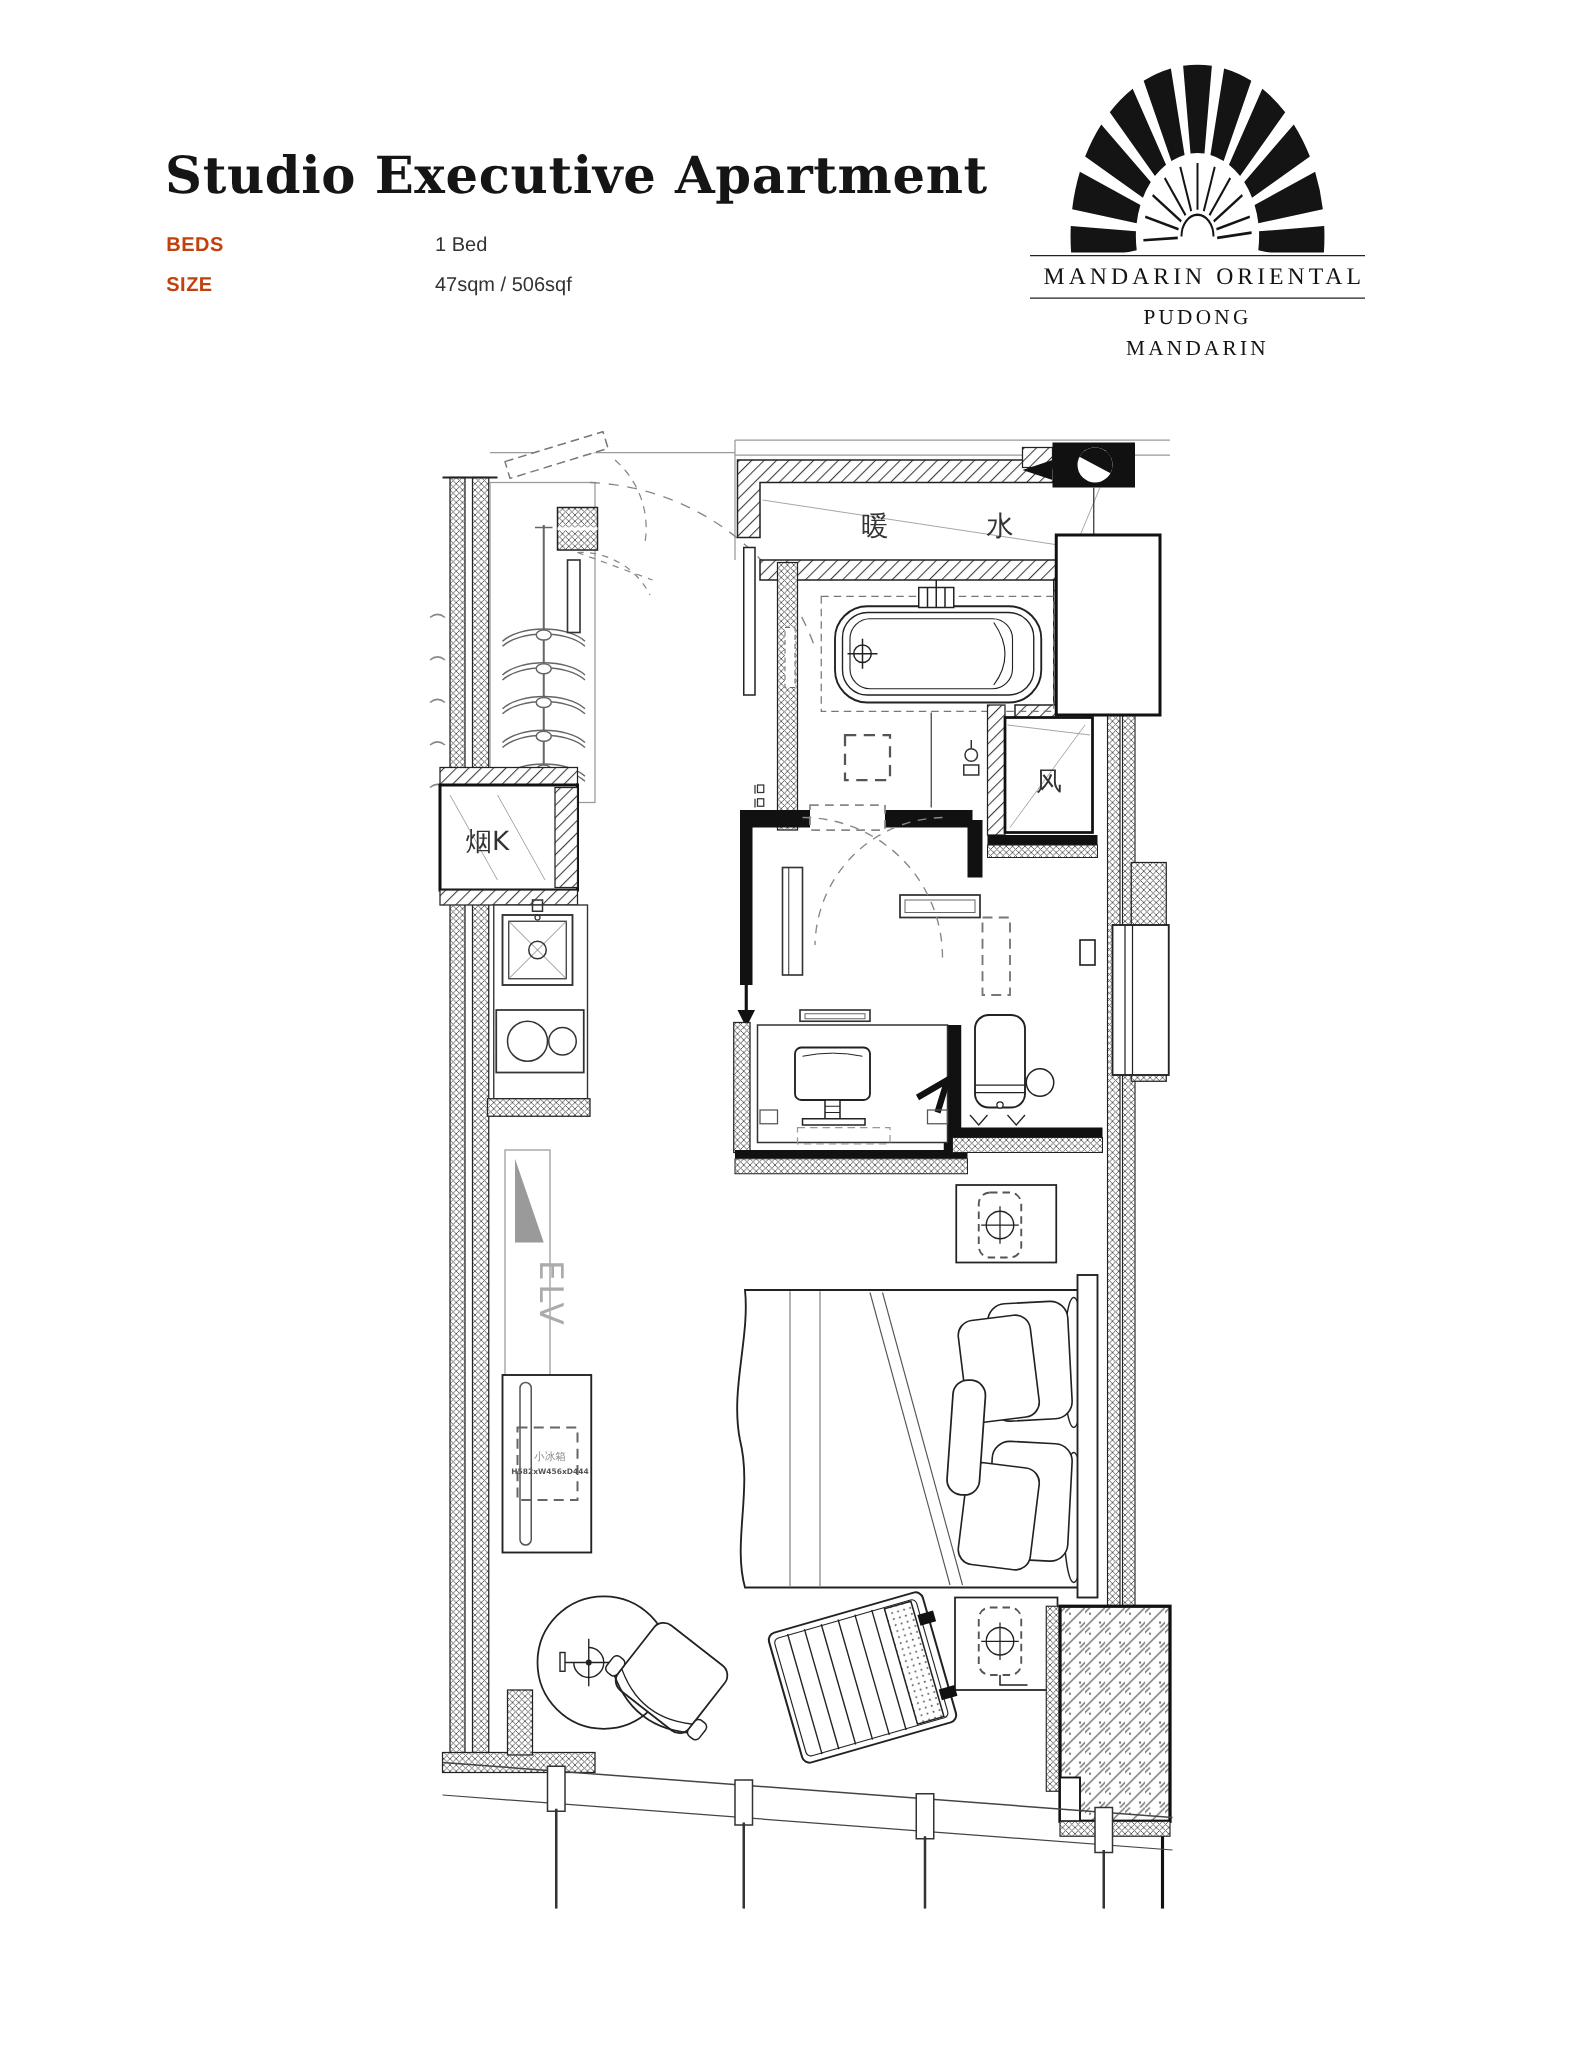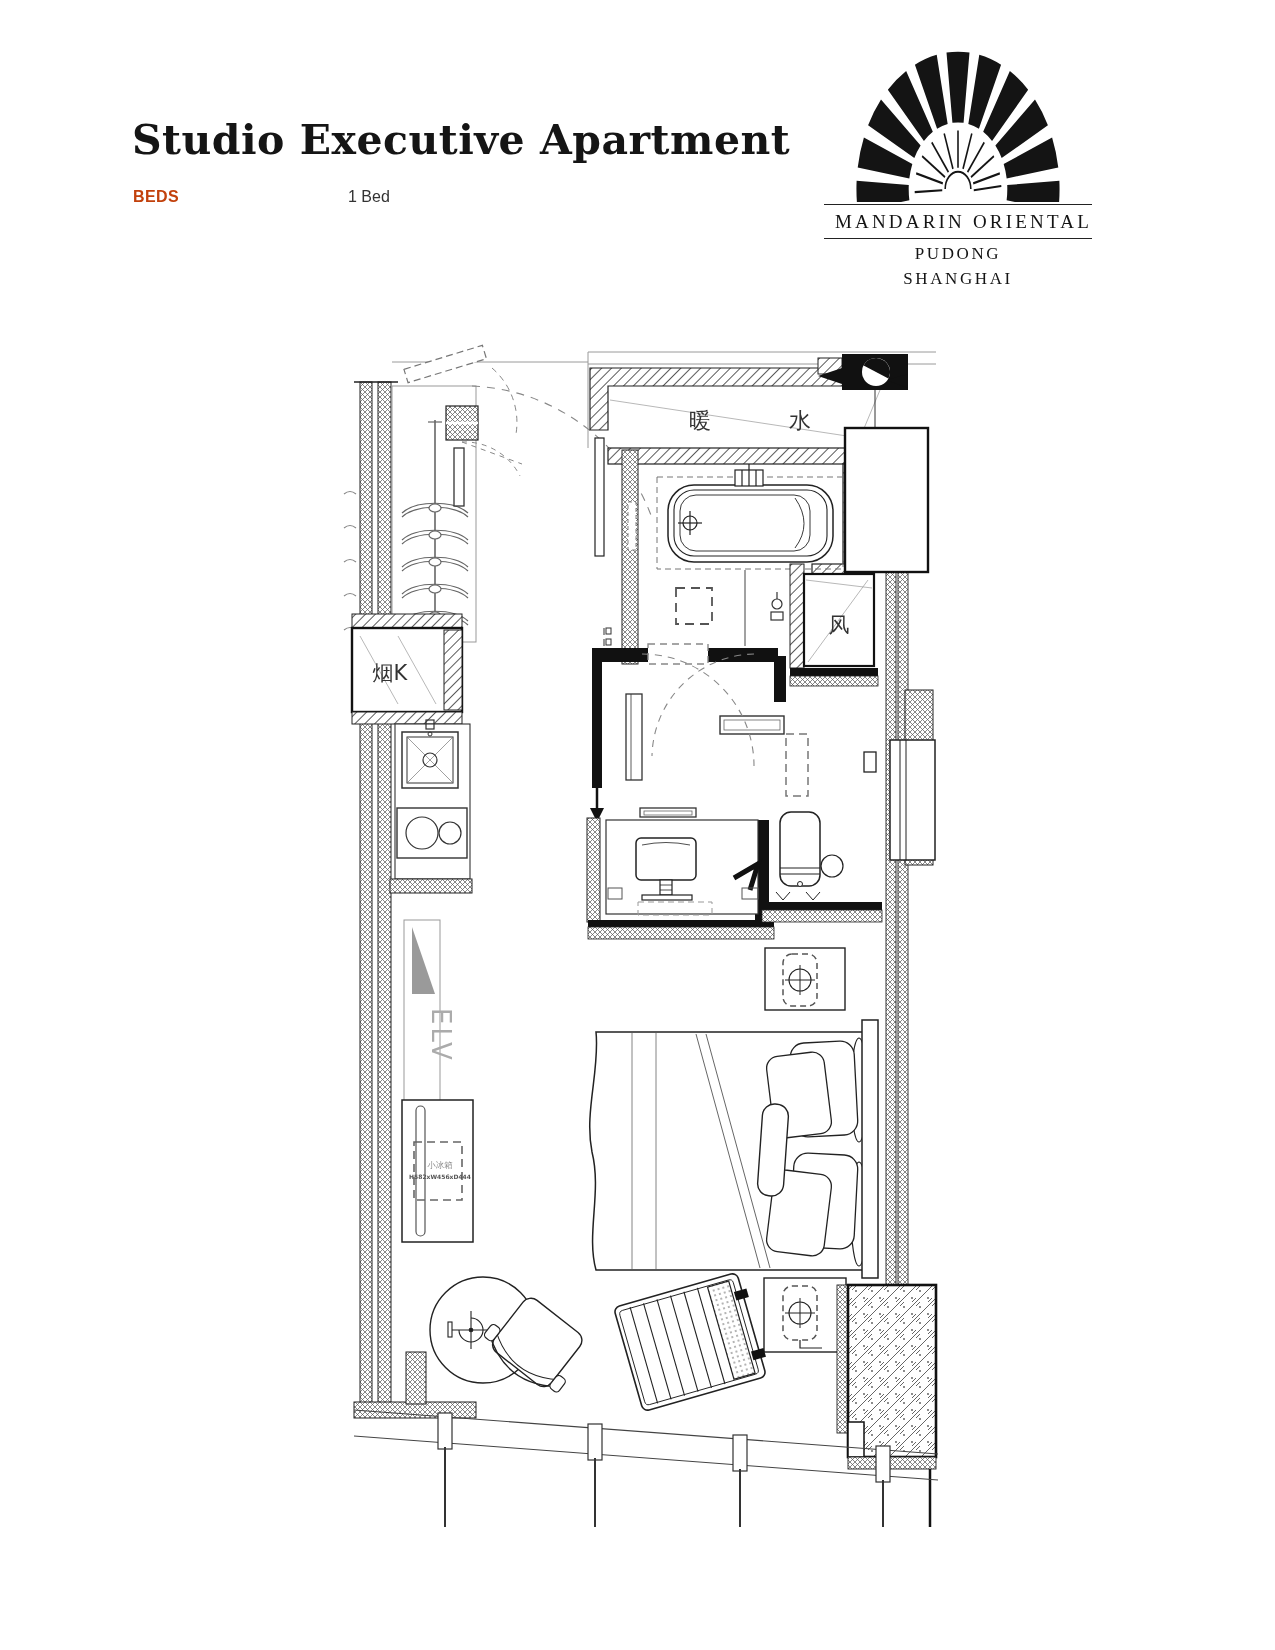--- a/index.html
+++ b/index.html
@@ -23,20 +23,23 @@
 </head>
 <body>
 
 <div class="page">
 
   <div class="title">Studio Executive Apartment</div>
 
   <div class="specs">
     <div class="spec-row">
       <span class="spec-label">BEDS</span><span class="spec-value">1 Bed</span>
+    </div>
+    <div class="spec-row">
+      <span class="spec-label">SIZE</span><span class="spec-value">47sqm / 506sqf</span>
     </div>
   </div>
 
   <div class="logo">
     <svg width="232" height="158" viewBox="-100 -124 200 134" aria-hidden="true">
       <g transform="scale(0.85,1.15)" fill="#141414" stroke="none">
         <path d="M-49.31,8.25 L-101.59,17 A103,103 0 0 1 -102.81,-6.29 L-49.91,-3.05 A50,50 0 0 0 -49.31,8.25 Z"></path>
         <path d="M-49.37,-7.91 L-101.71,-16.29 A103,103 0 0 1 -95.43,-38.75 L-46.33,-18.81 A50,50 0 0 0 -49.37,-7.91 Z"></path>
         <path d="M-44.27,-23.24 L-91.19,-47.88 A103,103 0 0 1 -78.09,-67.17 L-37.91,-32.61 A50,50 0 0 0 -44.27,-23.24 Z"></path>
         <path d="M-34.54,-36.15 L-71.16,-74.47 A103,103 0 0 1 -52.59,-88.56 L-25.53,-42.99 A50,50 0 0 0 -34.54,-36.15 Z"></path>
@@ -60,21 +63,21 @@
           <line x1="13.2" y1="-9.0" x2="36.4" y2="-24.7"></line>
           <line x1="15.4" y1="-4.3" x2="42.4" y2="-11.8"></line>
           <line x1="15.98" y1="0.84" x2="43.9" y2="-2.3"></line>
         </g>
       </g>
     </svg>
     <hr class="logo-rule">
     <div class="logo-brand">MANDARIN ORIENTAL</div>
     <hr class="logo-rule">
     <div class="logo-loc">PUDONG</div>
-    <div class="logo-loc">SHANGHAI</div>
+    <div class="logo-loc">MANDARIN</div>
   </div>
 
   <div class="plan">
   <svg width="600" height="1185" viewBox="0 0 600 1185">
     <defs>
       <pattern id="hatch" width="7" height="7" patternUnits="userSpaceOnUse" patternTransform="rotate(45)">
         <rect width="7" height="7" fill="#fff"></rect>
             <line x1="0" y1="0" x2="0" y2="7" stroke="#3c3c3c" stroke-width="1.7"></line>
       </pattern>
       <pattern id="ins" width="5" height="5" patternUnits="userSpaceOnUse">

